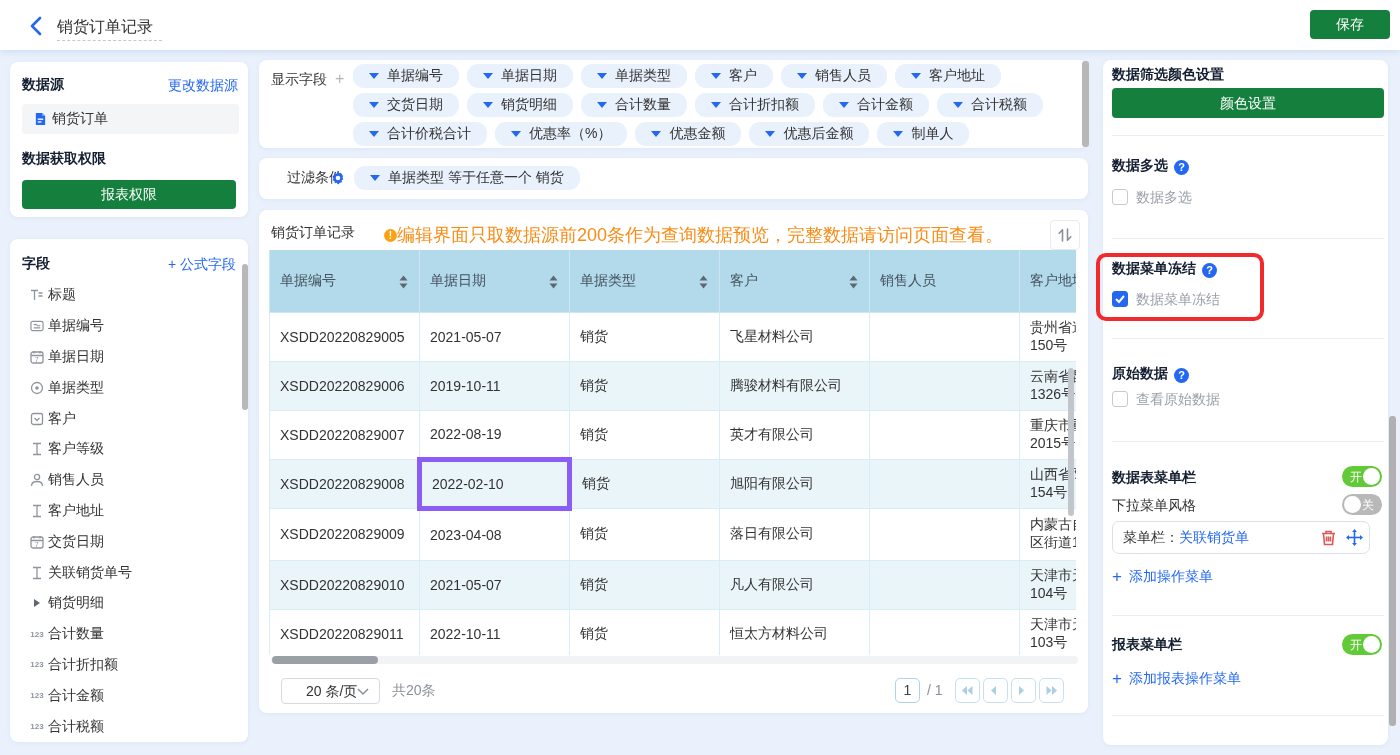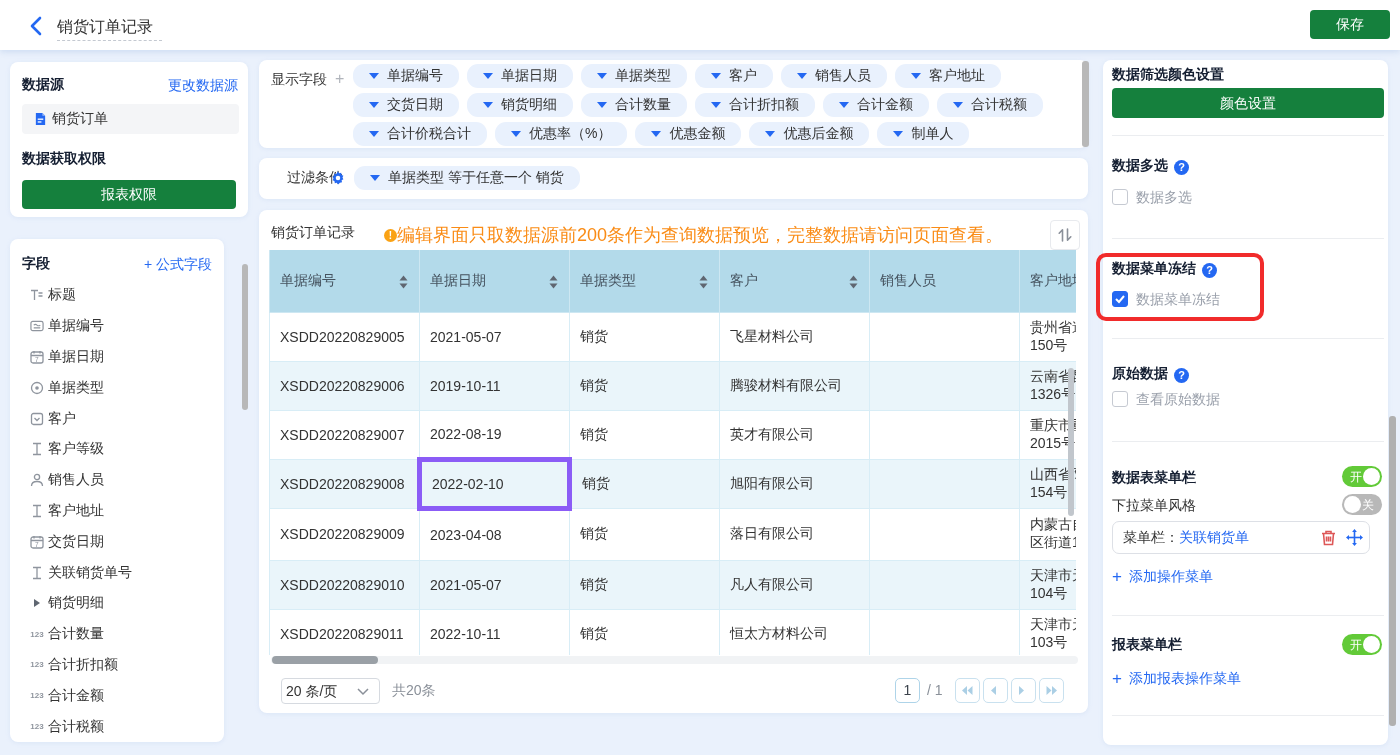--- a/index.html
+++ b/index.html
@@ -44,21 +44,21 @@
         <path d="M9 1 l3 3 h-3 z" fill="#9cbcf8"></path>
         <rect x="4" y="7" width="6" height="1.4" fill="#fff"></rect>
         <rect x="4" y="10" width="4" height="1.4" fill="#fff"></rect>
       </svg>
     <span style="font-size:14px;color:#333;">销货订单</span>
   </div>
   <div class="abs bold" style="left:12px;top:88px;font-size:14px;">数据获取权限</div>
   <div class="btn-primary" style="left:12px;top:118px;width:214px;height:29px;line-height:29px;">报表权限</div>
 </div>
 
-<div class="card" style="left:10px;top:239px;width:214px;height:503px;overflow:hidden;">
+<div class="card" style="left:10px;top:239px;width:238px;height:503px;overflow:hidden;">
   <div class="abs bold" style="left:12px;top:16px;font-size:14px;">字段</div>
   <div class="abs blue" style="right:12px;top:17px;font-size:14px;">+ 公式字段</div>
   <div class="abs" style="left:20px;top:41px;right:10px;" id="fieldlist">
       <div class="fieldrow"><span class="fic">
           <svg width="14" height="14" viewBox="0 0 14 14">
             <g stroke="#8f959e" stroke-width="1.3" fill="none">
               <path d="M1 2.5 h7 M4.5 2.5 V12 M8.5 5 h4 M8.5 8 h4"></path>
             </g>
           </svg>
         </span>标题</div>
@@ -268,21 +268,21 @@
             <td style="border:1px solid #d8edf6;padding:0 10px;white-space:nowrap;overflow:hidden;">天津市天<br>103号</td>
           </tr>
         </tbody>
       </table>
       <div style="position:absolute;right:2px;top:118px;width:6px;height:148px;background:#c1c6cc;border-radius:3px;"></div>
     </div>
 
   <div class="abs" style="left:12px;top:446px;width:807px;height:8px;background:#f1f3f5;border-radius:4px;"></div>
   <div class="abs" style="left:13px;top:446px;width:106px;height:8px;background:#9aa0a6;border-radius:4px;"></div>
 
-  <div class="abs" style="left:22px;top:468px;width:99px;height:26px;border:1px solid #d6dae0;border-radius:4px;font-size:14px;color:#333;line-height:24px;padding-left:4px;">20 条/页<svg width="12" height="8" viewBox="0 0 12 8" style="position:absolute;right:10px;top:9px;">
+  <div class="abs" style="left:22px;top:468px;width:99px;height:26px;border:1px solid #d6dae0;border-radius:4px;font-size:14px;color:#333;line-height:24px;padding-left:24px;">20 条/页<svg width="12" height="8" viewBox="0 0 12 8" style="position:absolute;right:10px;top:9px;">
         <polyline points="1,1 6,6 11,1" fill="none" stroke="#8a9099" stroke-width="1.5"></polyline>
       </svg></div>
   <div class="abs" style="left:133px;top:472px;font-size:14px;color:#8a9099;">共20条</div>
   <div class="abs" style="left:636px;top:468px;width:25px;height:25px;border:1px solid #aed4e9;border-radius:5px;color:#3c434c;font-size:14px;text-align:center;line-height:23px;">1</div>
   <div class="abs" style="left:668px;top:472px;font-size:14px;color:#8a9099;">/ 1</div>
   <div class="abs" id="pagebtns" style="left:696px;top:468px;display:flex;gap:3px;">
       <span style="display:inline-flex;width:25px;height:25px;border:1px solid #c9e1ef;border-radius:5px;align-items:center;justify-content:center;">
         <svg width="17" height="13" viewBox="0 0 17 13" fill="#abcfe5">
           <path d="M13.5 2 L8.5 6.5 L13.5 11 z"></path>
           <path d="M8 2 L3 6.5 L8 11 z"></path>

